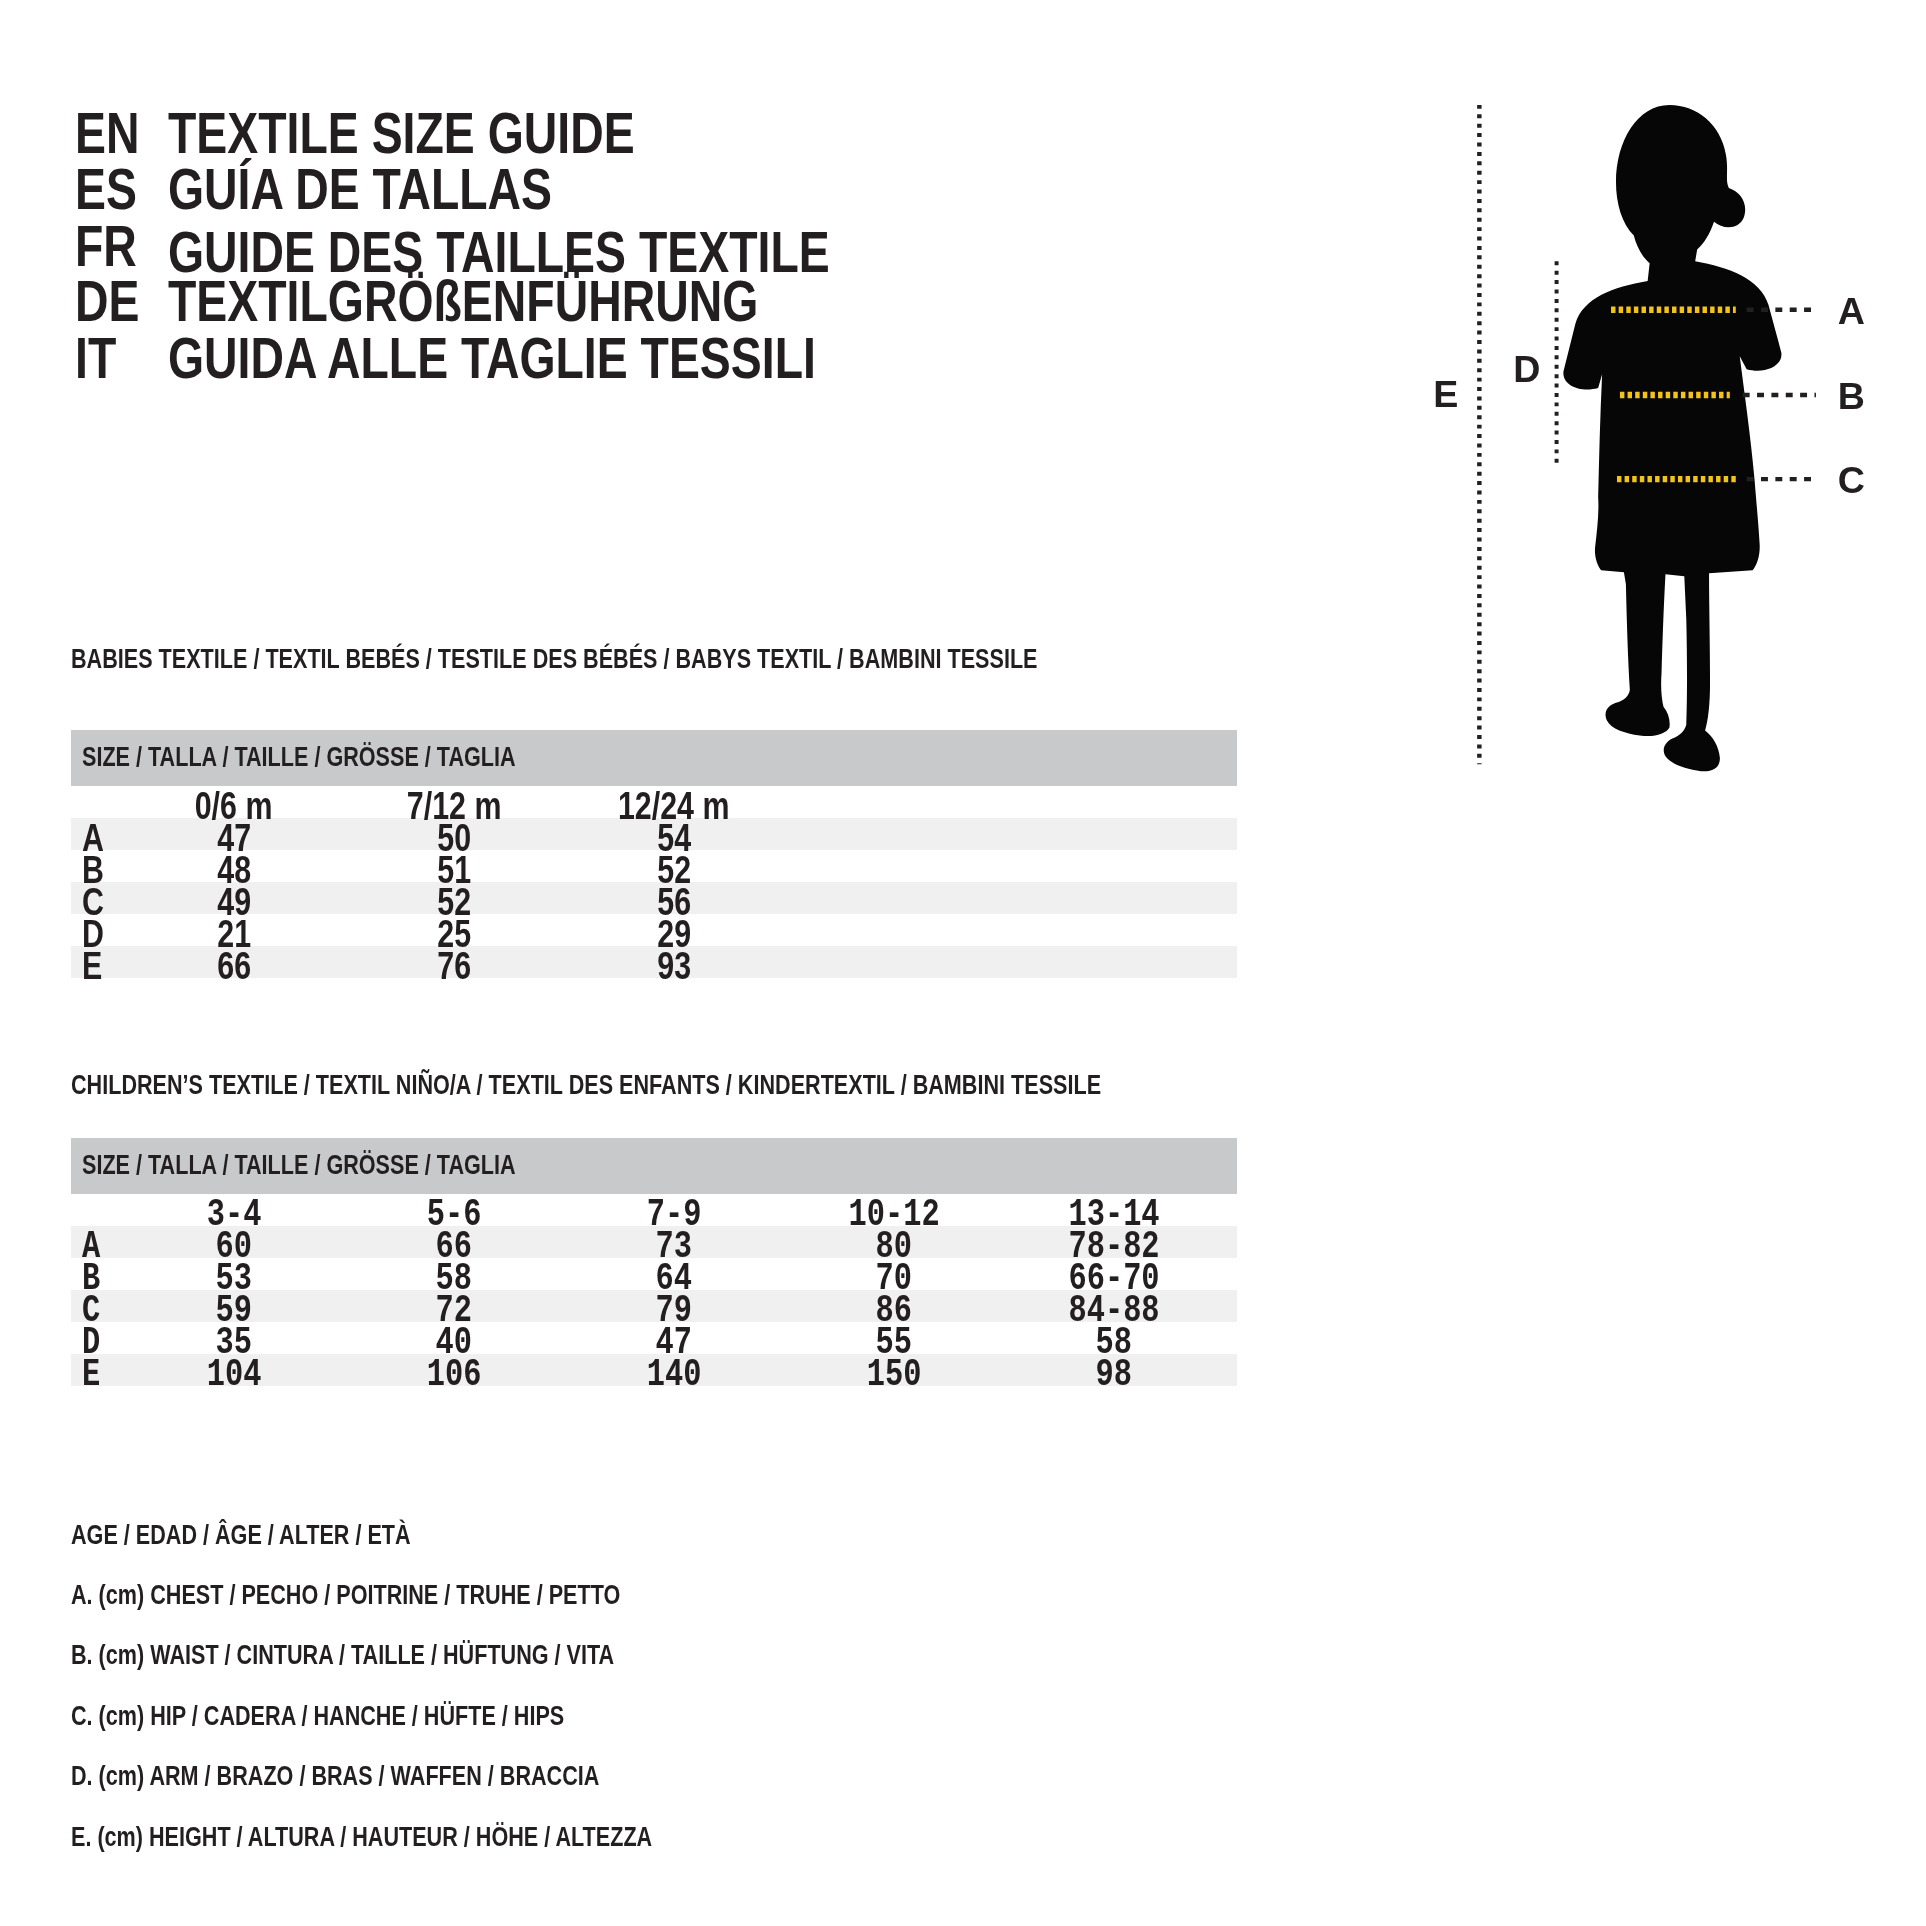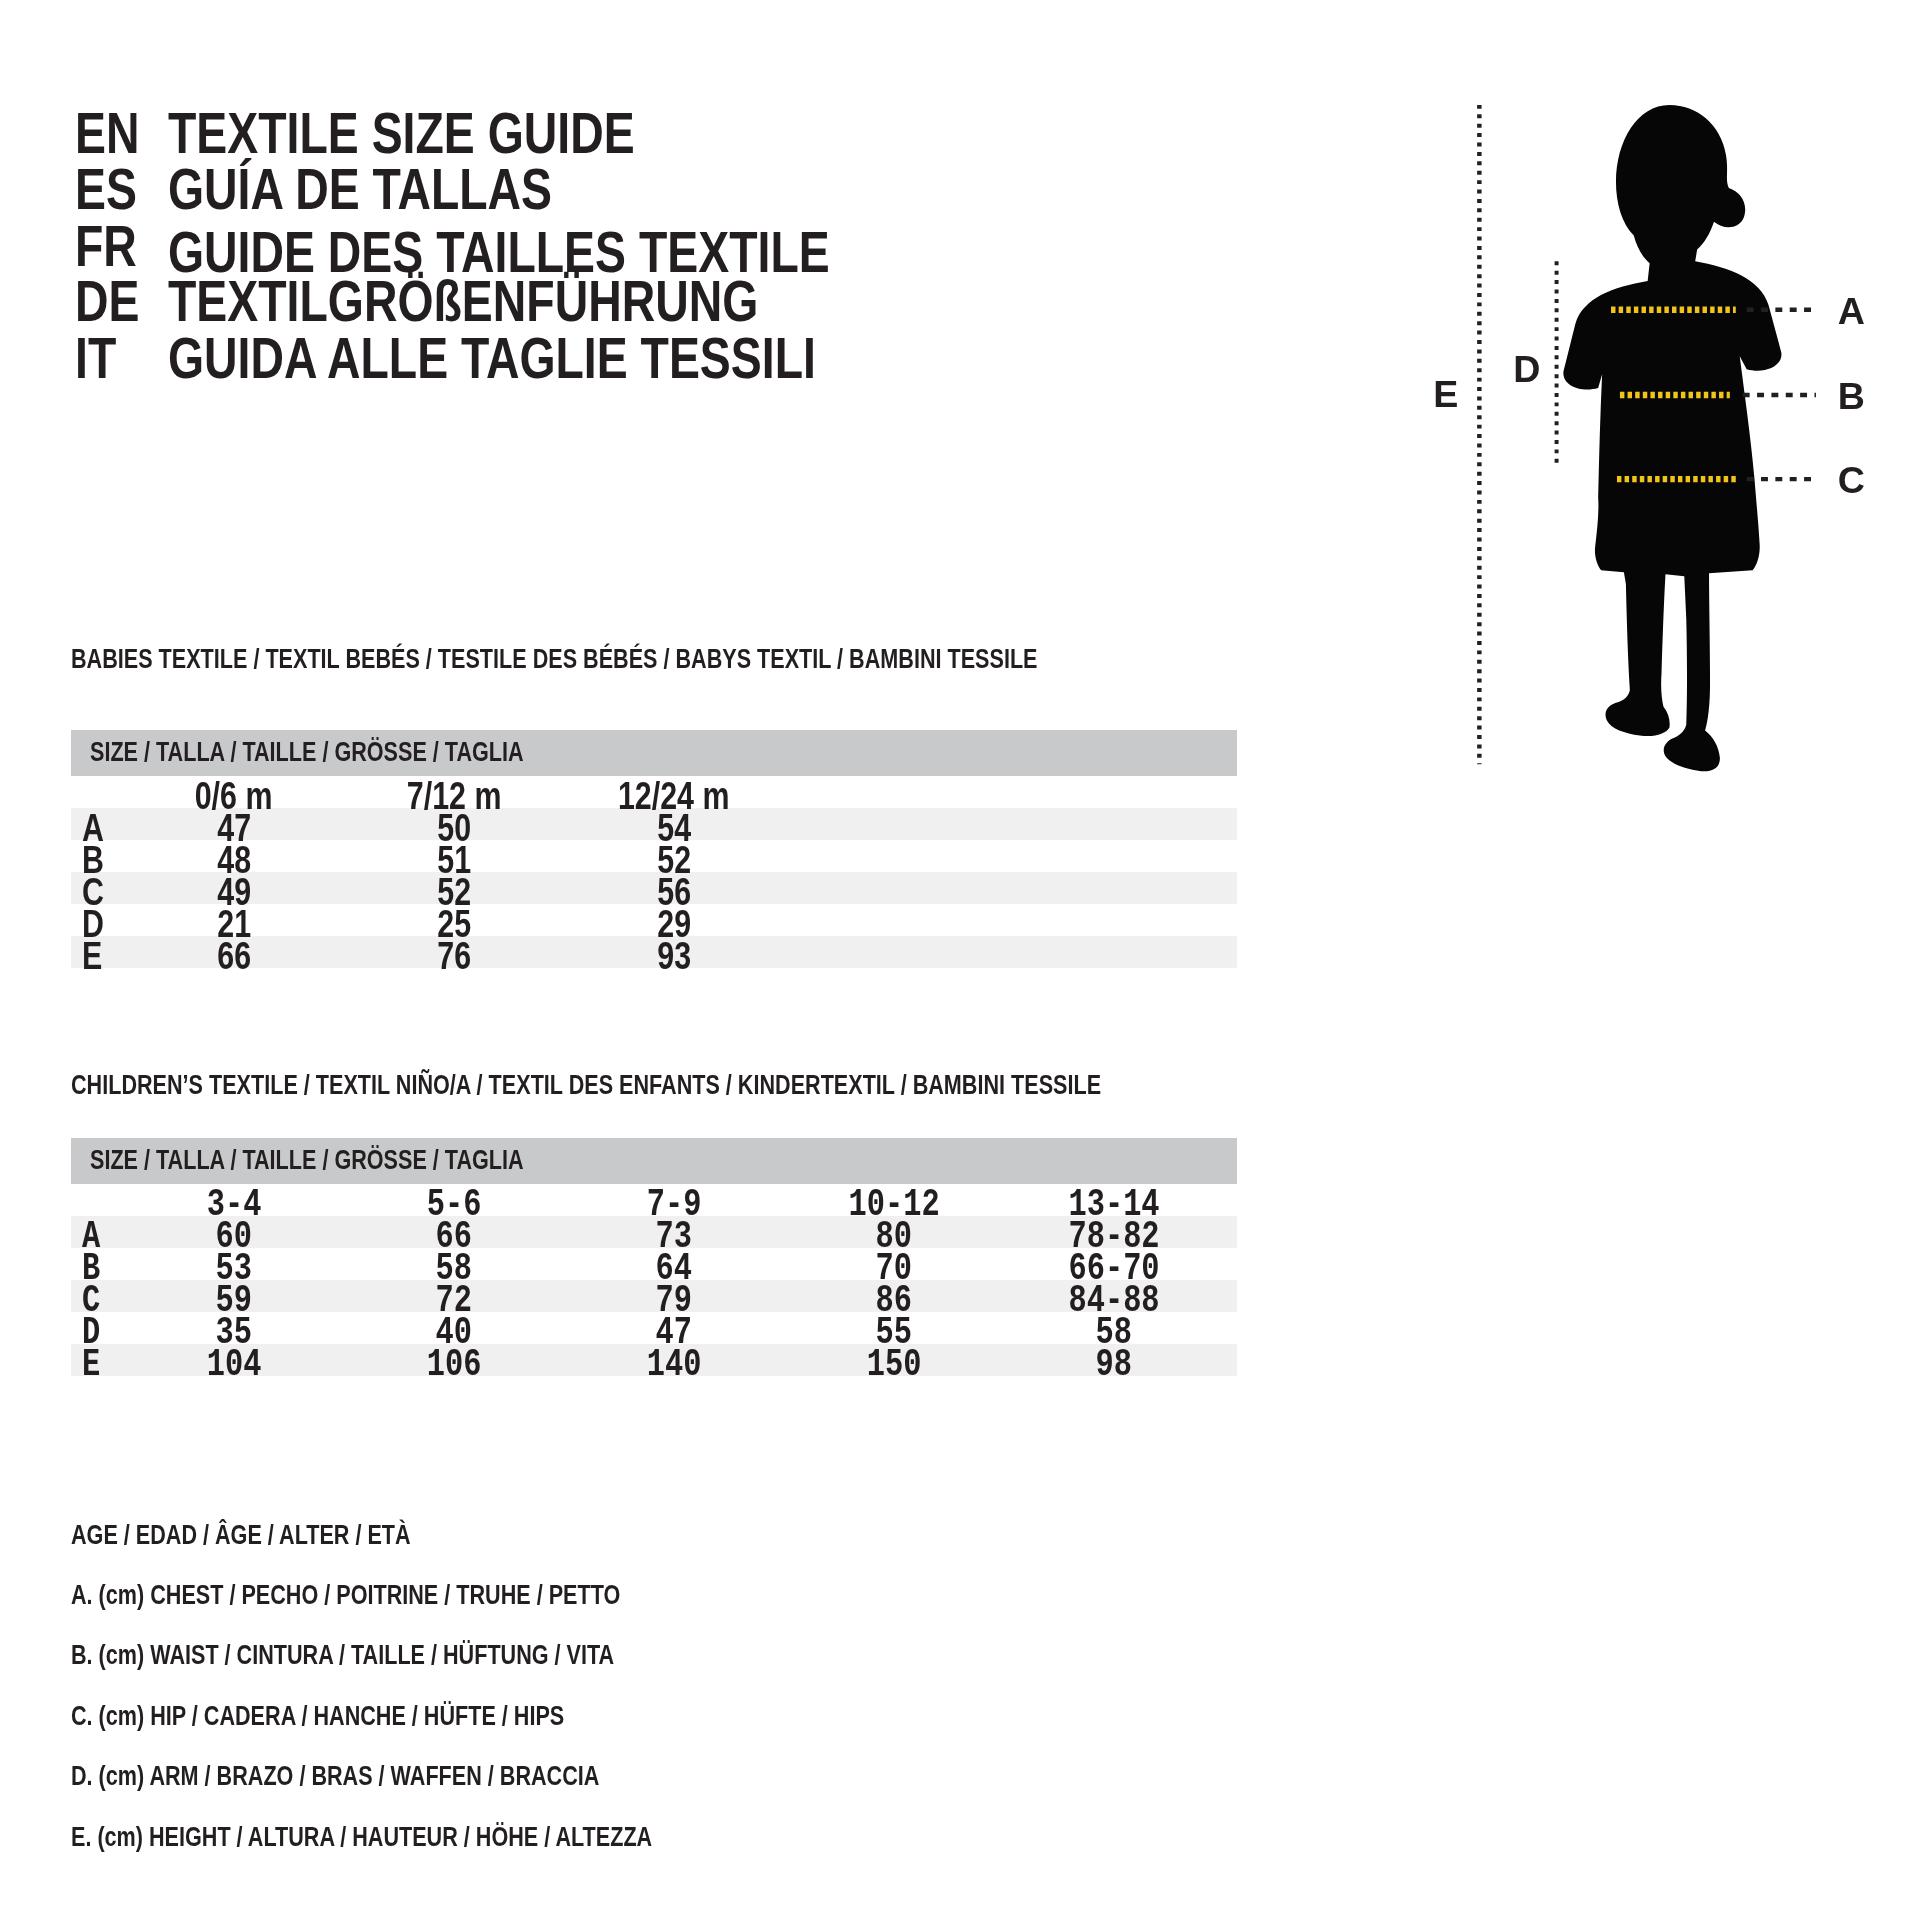--- a/index.html
+++ b/index.html
@@ -21,22 +21,22 @@
   
   .cond{display:inline-block;transform:scaleX(0.80);transform-origin:0 0;white-space:nowrap;}
   .condc{display:inline-block;transform:scaleX(0.80);transform-origin:50% 50%;white-space:nowrap;}
   .t46{font-size:58px;font-weight:bold;line-height:1.1;}
   .t40{font-size:27px;font-weight:bold;line-height:1.1;}
   .t38{font-size:38px;font-weight:bold;line-height:1.1;}
 
   
   .sizetable{position:absolute;width:1166px;}
   .size-bar{
-    height:46px;background:var(--bar);
-    display:flex;align-items:center;padding-left:19px;
+    height:56px;background:var(--bar);
+    display:flex;align-items:center;padding-left:11px;
   }
   .trow{display:grid;height:32px;align-items:center;}
   .babies-grid{grid-template-columns:53px 220px 220px 220px 1fr;}
   .children-grid{grid-template-columns:53px 220px 220px 220px 220px 220px 1fr;font-family:Liberation Mono, monospace;}
   .trow.striped{background:var(--stripe);}
   .cell{text-align:center;}
   .rowlabel{padding-left:11px;text-align:left;}
 
   svg text{font-family:"Liberation Sans","DejaVu Sans",sans-serif;font-weight:bold;fill:var(--ink);}
 </style>

